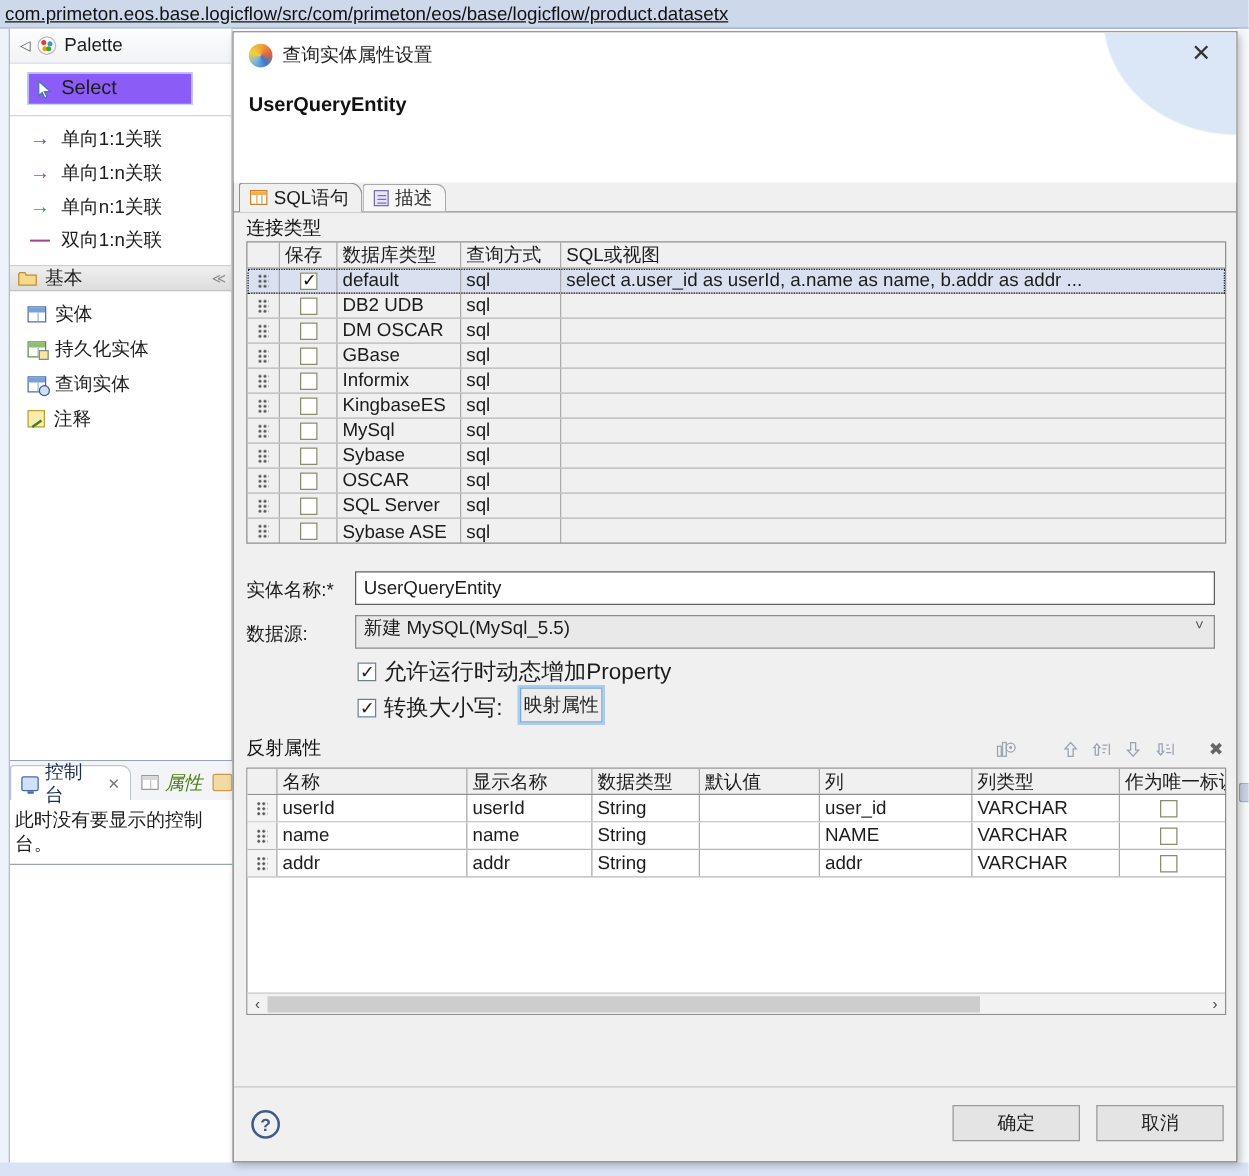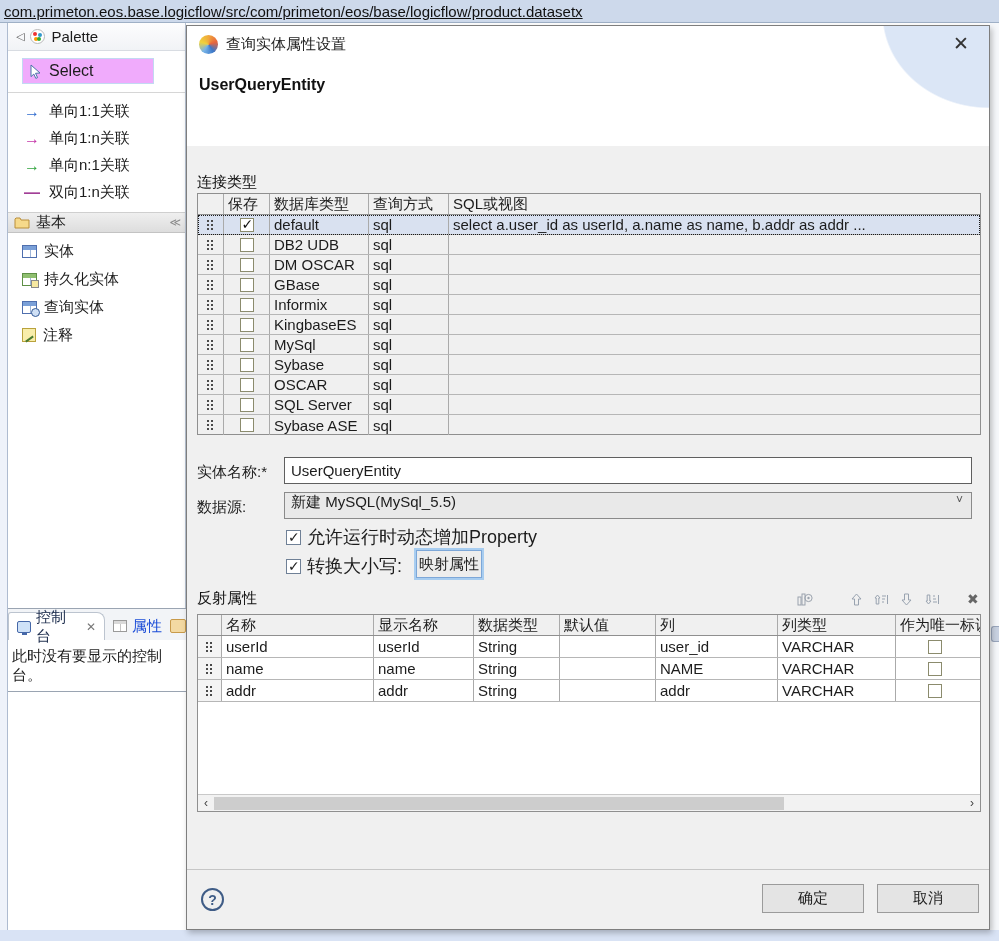--- a/index.html
+++ b/index.html
@@ -25,21 +25,21 @@
   .palette-header { height:28px; display:flex; align-items:center; gap:6px; padding-left:8px;
     background:linear-gradient(#fdfdfe,#f1f3f6); border-bottom:1px solid #d8dce2; font-size:15px; }
   .collapse-arrow { color:#555; font-size:11px; }
   .palette-logo { width:15px; height:15px; border-radius:50%; border:1px solid #b9b9b9; background:#fff; position:relative; }
   .palette-logo i { position:absolute; width:4px; height:4px; border-radius:50%; }
   .palette-logo i:nth-child(1){ background:#e33; left:2px; top:2px; }
   .palette-logo i:nth-child(2){ background:#39c; right:2px; top:3px; }
   .palette-logo i:nth-child(3){ background:#f90; left:3px; bottom:2px; }
   .palette-logo i:nth-child(4){ background:#3a3; right:3px; bottom:2px; }
 
-  .select-item { margin:7px 0 0 14px; width:132px; height:26px; background:#f0abfc; border:1px solid #c2d9f2;
+  .select-item { margin:7px 0 0 14px; width:132px; height:26px; background:#8b5cf6; border:1px solid #c2d9f2;
     display:flex; align-items:center; gap:7px; padding-left:6px; font-size:16px; }
   .palette-divider { margin:8px 0 0 0; border-top:1px solid #d6d6d6; }
 
   .rel-item { height:27px; display:flex; align-items:center; gap:7px; padding-left:16px; font-size:15px; }
   .rel-arrow { font-weight:bold; font-size:16px; width:18px; display:inline-block; }
 
   .group-header { margin-top:6px; height:21px; background:linear-gradient(#efefef,#dddddd); border-top:1px solid #cfcfcf;
     border-bottom:1px solid #c3c3c3; display:flex; align-items:center; gap:6px; padding:0 4px 0 6px; font-size:15px; }
   .group-header .chev { margin-left:auto; color:#8a8a8a; font-size:11px; }
 
@@ -52,21 +52,21 @@
   .mini-badge { position:absolute; right:-3px; bottom:-3px; width:8px; height:8px; border:1px solid #888; background:#f6e8a0; }
   .mini-zoom { position:absolute; right:-4px; bottom:-4px; width:9px; height:9px; border-radius:50%; border:1px solid #335a96; background:#cfe0f5; }
   .note-icon { width:14px; height:14px; background:#f8edaa; border:1px solid #b9a23c; position:relative; flex:none; }
   .note-icon::after { content:""; position:absolute; left:2px; top:9px; width:9px; height:2px; background:#4a7a2f; transform:rotate(-35deg); }
 
   
   .console { left:8px; top:608px; width:178px; height:322px; background:#ffffff; border-top:1px solid #9aa4b2; }
   .console-tabs { height:31px; display:flex; align-items:flex-end; background:#f2f4f7; }
   .ctab { height:28px; display:flex; align-items:center; gap:5px; padding:0 8px; font-size:15px; }
   .ctab.active { background:#ffffff; border:1px solid #bcc4cf; border-bottom:none; border-radius:3px 8px 0 0; color:#1c2c4c; }
-  .ctab.inactive { color:#1d4ed8; }
+  .ctab.inactive { color:#4d7c0f;font-style:italic; }
   .ctab .close { font-size:12px; color:#777; }
   .monitor-icon { width:14px; height:12px; border:1px solid #4668a8; background:#cfe2f8; border-radius:2px; position:relative; flex:none;}
   .monitor-icon::after { content:""; position:absolute; left:4px; bottom:-3px; width:5px; height:2px; background:#4668a8; }
   .prop-icon { width:14px; height:12px; border:1px solid #9a9a9a; background:#fff; position:relative; flex:none;}
   .prop-icon::before { content:""; position:absolute; left:0; top:0; right:0; height:3px; background:#d9d9d9; }
   .prop-icon::after { content:""; position:absolute; left:6px; top:3px; bottom:0; width:1px; background:#c4c4c4; }
   .ctab-partial { width:16px; height:14px; background:#f3d9a2; border:1px solid #c89a4a; border-radius:2px; margin-bottom:7px; }
   .console-msg { padding:7px 0 6px 4px; font-size:15px; border-bottom:1px solid #9aa4b2; width:178px; }
 
   
@@ -266,20 +266,30 @@
   <div class="dlg-header">
     <div class="dlg-grad"></div>
     <div class="dlg-titlerow">
       <span class="swirl-icon"></span>
       <span class="dlg-title">查询实体属性设置</span>
     </div>
     <span class="dlg-close">✕</span>
     <div class="dlg-entity-heading">UserQueryEntity</div>
   </div>
 
+  <div class="tabbar">
+    <div class="tab active">
+      <span class="sql-tab-icon"></span>
+      <span>SQL语句</span>
+    </div>
+    <div class="tab inactive">
+      <span class="desc-tab-icon"></span>
+      <span>描述</span>
+    </div>
+  </div>
 
   <div class="section-label" style="left:10px; top:147px;">连接类型</div>
 
   <div class="table1">
     <div class="t1-header">
       <div class="cell c-handle"></div>
       <div class="cell c-save" style="justify-content:flex-start; padding-left:4px;">保存</div>
       <div class="cell c-db">数据库类型</div>
       <div class="cell c-qm">查询方式</div>
       <div class="cell c-sql">SQL或视图</div>

